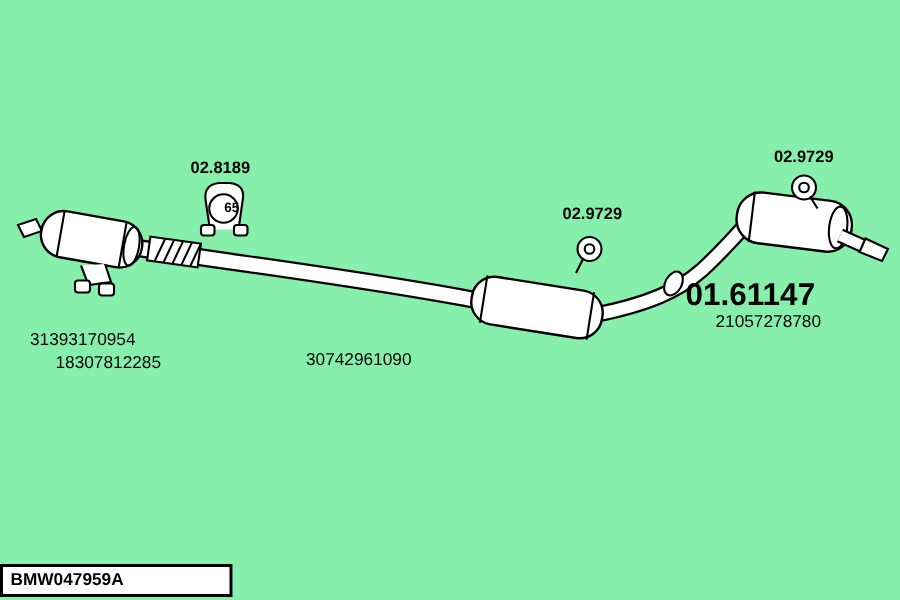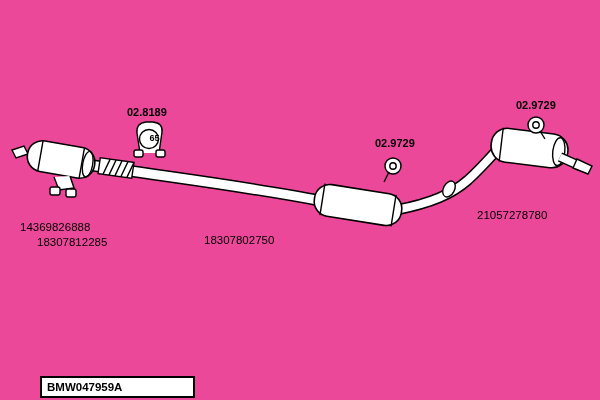--- a/index.html
+++ b/index.html
@@ -1,29 +1,29 @@
 <!DOCTYPE html>
 <html><head>
 <meta charset="utf-8">
 <style>
   html,body{margin:0;padding:0;background:#fff;}
   #canvas{
-    position:relative;width:600px;height:400px;background:#ec4899;overflow:hidden;
+    position:relative;width:600px;height:400px;background:#86efac;overflow:hidden;
     font-family:"Liberation Sans","DejaVu Sans",sans-serif;color:#000;
   }
   #canvas svg{position:absolute;left:0;top:0;}
   .lbl{position:absolute;white-space:nowrap;line-height:1.1;}
   .code-lg{font-size:21px;font-weight:700;}
   .code-sm{font-size:11px;font-weight:700;}
   .num{font-size:11.5px;font-weight:400;}
   .badge{font-size:9px;font-weight:700;width:31px;text-align:center;}
   .footer-box{
     position:absolute;left:0;top:376px;width:146px;height:18px;
     border:2px solid #000;display:flex;align-items:center;
-    padding-left:5px;font-size:11.5px;font-weight:600;background:#fff;margin-left:40px;
+    padding-left:5px;font-size:11.5px;font-weight:600;background:#fff;
   }
 </style>
 </head>
 <body>
 
 <div id="canvas">
 
   <svg width="600" height="400" viewBox="0 0 600 400">
     <g fill="none" stroke="#000" stroke-width="1.4">
 
@@ -96,24 +96,25 @@
       </g>
 
     </g>
   </svg>
 
   <div class="lbl code-sm" style="left:127px;top:106px">02.8189</div>
   <div class="lbl badge" style="left:139px;top:134px">65</div>
   <div class="lbl code-sm" style="left:375px;top:137px">02.9729</div>
   <div class="lbl code-sm" style="left:516px;top:99px">02.9729</div>
 
-  <div class="lbl num" style="left:20px;top:221px">14369826888</div>
+  <div class="lbl num" style="left:20px;top:221px">31393170954</div>
   <div class="lbl num" style="left:37px;top:236px">18307812285</div>
 
-  <div class="lbl num" style="left:204px;top:234px">18307802750</div>
+  <div class="lbl num" style="left:204px;top:234px">30742961090</div>
 
+  <div class="lbl code-lg" style="left:457px;top:185px">01.61147</div>
   <div class="lbl num" style="left:477px;top:209px">21057278780</div>
 
   <div class="footer-box">
     <span>BMW047959A</span>
   </div>
 
 </div>
 
 </body></html>

